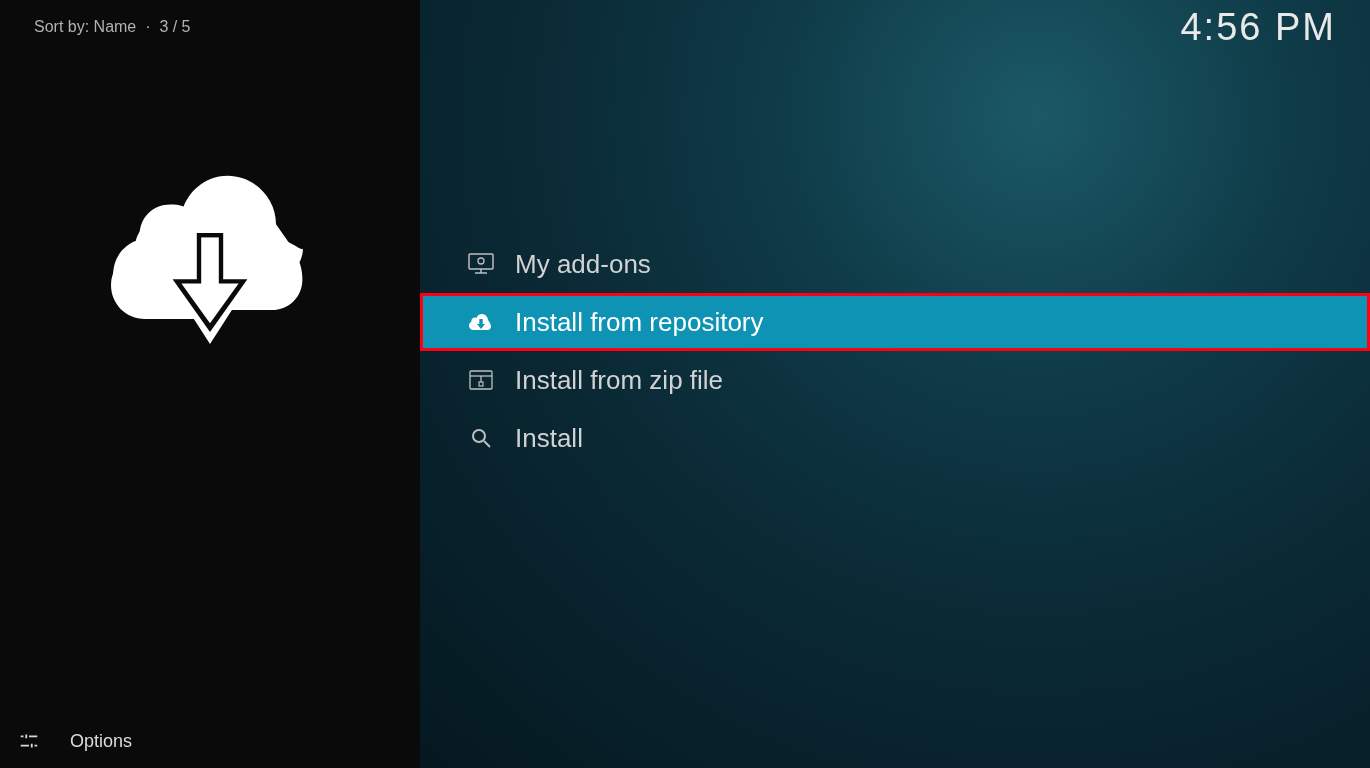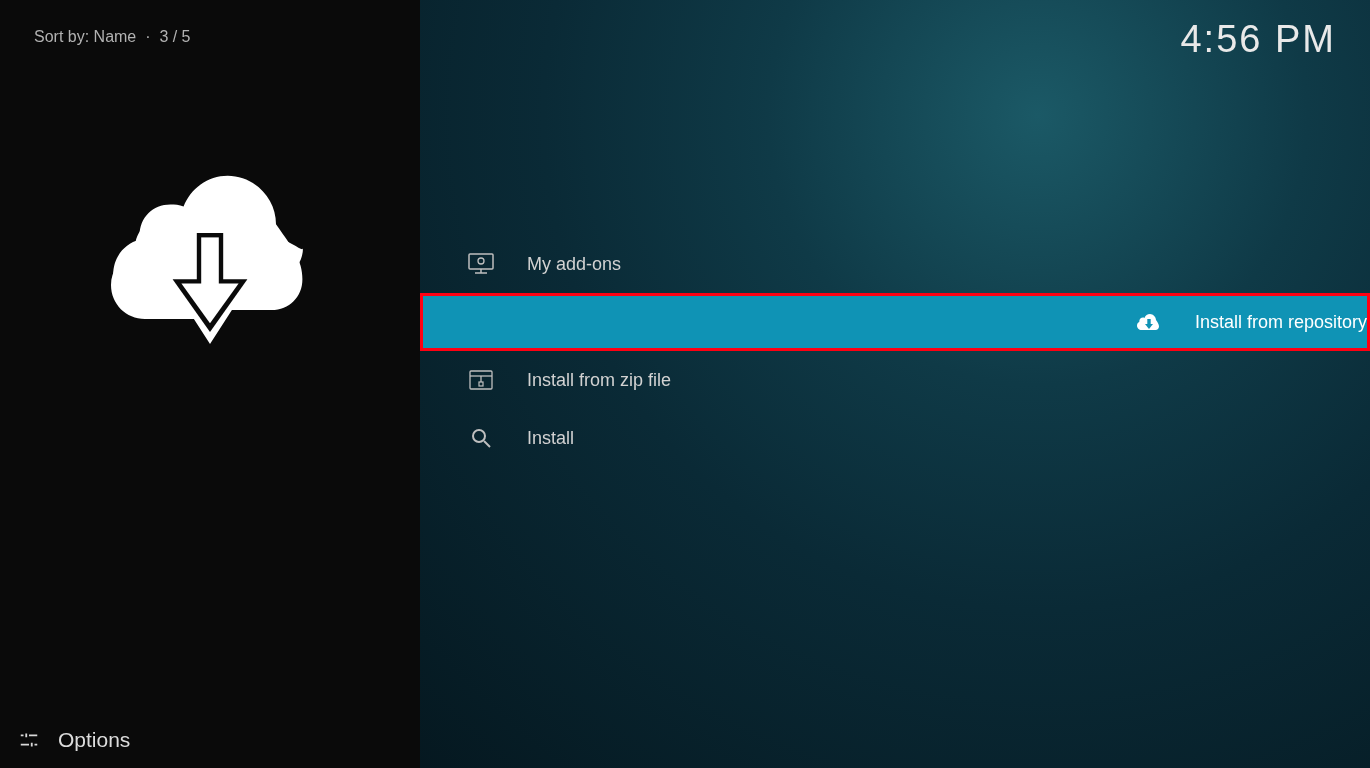--- a/index.html
+++ b/index.html
@@ -30,72 +30,71 @@
     top: 8px; left: 34px;
   }
   .header .breadcrumb {
     font-size: 27px;
     color: #d8d8d8;
     letter-spacing: 0.5px;
   }
   .header .sortline {
     font-size: 16px;
     color: #b2b2b2;
-    margin-top: 20px;
+    margin-top: 10px;
   }
   .clock {
     position: absolute;
-    top: 18px; right: 34px;
+    top: 6px; right: 34px;
     font-size: 38px;
     letter-spacing: 2px;
     color: #e9e9e9;
     font-weight: 300;
   }
   .cloud-icon {
     position: absolute;
     top: 160px;
     left: 50%;
     transform: translateX(-50%);
     width: 220px;
     height: 190px;
   }
   .cloud-icon svg { width: 100%; height: 100%; display:block;}
   .options {
     position: absolute;
     bottom: 16px;
     left: 18px;
     display: flex;
     align-items: center;
-    gap: 18px;
-    font-size: 21px;
+    gap: 30px;
+    font-size: 18px;
     color: #dcdcdc;
   }
   .options .gear svg { width: 22px; height: 22px; display:block; fill:#d8d8d8;}
   .menu {
     position: absolute;
     top: 235px;
     left: 0;
     right: 0;
   }
   .item {
     display: flex;
     align-items: center;
     height: 58px;
     padding-left: 47px;
-    gap: 32px;
-    font-size: 18px;
+    gap: 20px;
+    font-size: 26px;
     color: #d2d2d2;
   }
   .item.highlight {
     background: #0f93b5;
     color: #fff;
     border: 3px solid #ff0012;
     height: 52px;
     padding-left: 44px;
-    justify-content: flex-end;
   }
   .item .icn {
     width: 28px; height: 28px;
     display: flex;
     align-items: center;
     justify-content: center;
   }
   .item .icn svg { display:block; }
 </style>
 </head>

